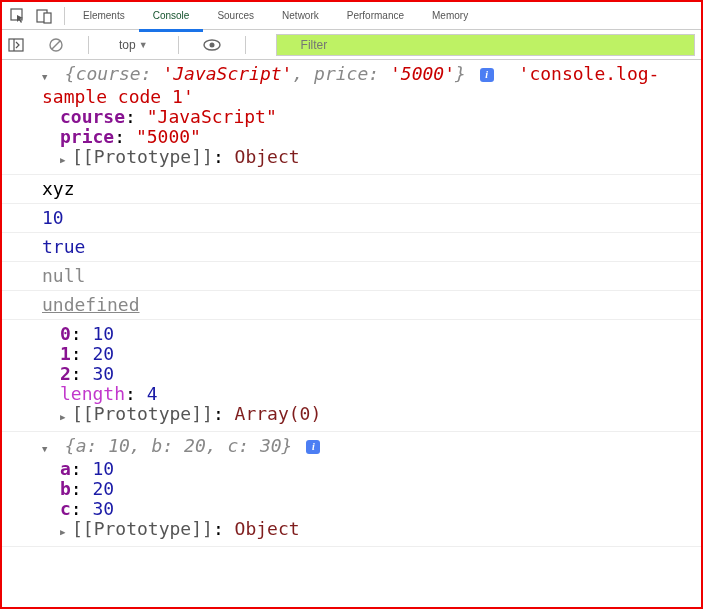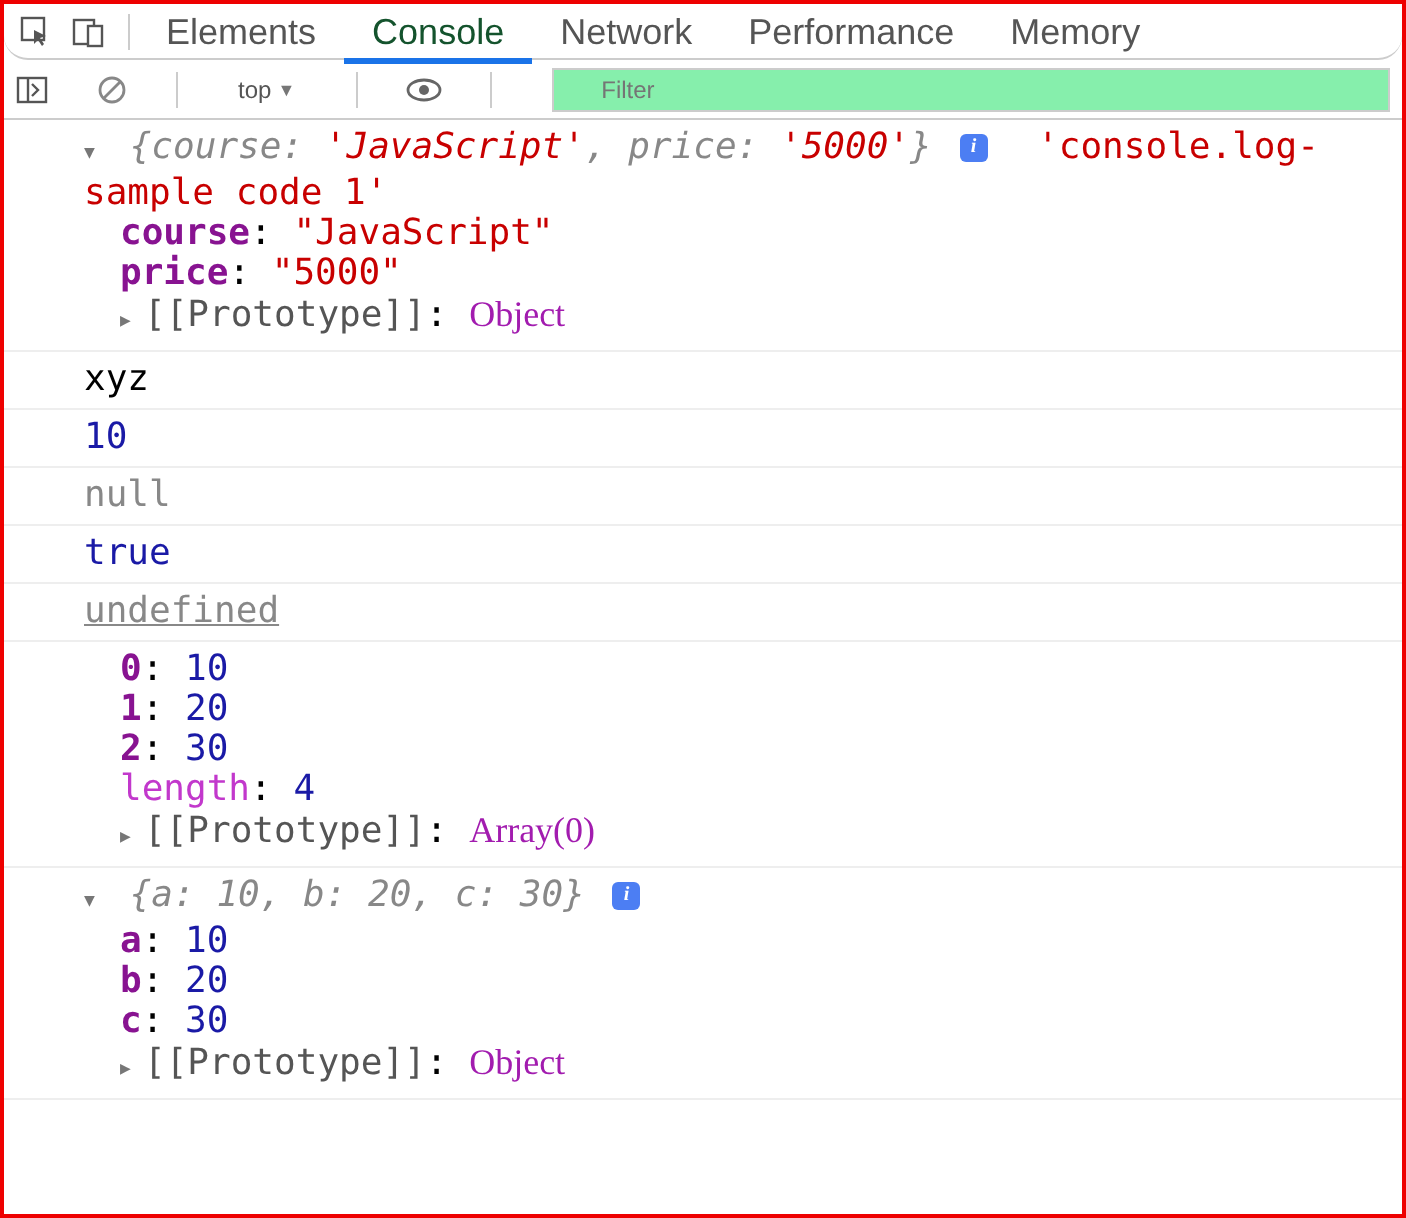--- a/index.html
+++ b/index.html
@@ -11,55 +11,54 @@
   height: 609px;
   border: 2px solid #e00;
   overflow: hidden;
 }
 .tabs {
   display: flex;
   align-items: center;
   height: 28px;
   border-bottom: 1px solid #ccc;
   font-family: "Segoe UI", Arial, sans-serif;
-  font-size: 18px;
+  font-size: 10px;
   color: #555;
-  border-radius: 12px;
 }
 .tab-icon-group { display: flex; align-items: center; padding: 0 8px; gap: 10px; }
 .tab-sep { width: 1px; height: 18px; background: #ccc; margin: 0 4px; }
 .tab { padding: 0 14px; height: 32px; line-height: 32px; cursor: pointer; }
 .tab.active { color: #14532d; border-bottom: 3px solid #1a73e8; }
 .toolbar {
   display: flex; align-items: center; height: 30px;
   border-bottom: 1px solid #ccc; padding: 0 6px; gap: 24px;
   font-family: "Segoe UI", Arial, sans-serif; font-size: 12px; color: #555;
 }
 .toolbar .ctx { display: flex; align-items: center; gap: 3px; padding: 0 6px; }
 .toolbar .filter-box {
   flex: 1; border: 1px solid #ccc; height: 22px; padding: 0 24px;
-  font-size: 12px; color: #555; background: #86efac; margin-left: 6px;
+  font-size: 12px; color: #555; background: #bef264; margin-left: 6px;
 }
 .toolbar .divsep { width: 1px; height: 18px; background: #ccc; }
 .console { padding: 0; }
 .row {
   border-bottom: 1px solid #eee; padding: 4px 6px 4px 40px;
   font-family: Consolas, monospace; font-size: 18px; line-height: 20px;
 }
 .s-kw { color: #c80000; }
 .s-str { color: #c80000; }
 .s-summary { color: #888; font-style: italic; }
 .s-prop { color: #881391; font-weight: bold; }
 .s-num { color: #1a1aa6; }
 .s-bool { color: #1a1aa6; }
 .s-null { color: #888; }
 .s-undef { color: #888; text-decoration: underline; }
 .s-lenkey { color: #c238cc; }
 .s-proto { color: #555; }
-.s-proto-val { color: #a21caf; font-family: Liberation Serif, serif; }
+.s-proto-val { color: #7f1d1d; }
 .s-msg { color: #c80000; }
 .caret { display: inline-block; width: 12px; color: #777; font-size: 9px; user-select: none; }
 .caret.down::before { content: "▼"; }
 .caret.right::before { content: "▶"; }
 .info-icon {
   display: inline-block; width: 14px; height: 14px; border-radius: 3px;
   background: #4c7ef3; color: #fff; font-family: Georgia, serif;
   font-style: italic; font-size: 10px; font-weight: bold;
   text-align: center; line-height: 14px; vertical-align: middle; margin-left: 3px;
 }
@@ -81,20 +80,21 @@
     <span>
       <svg width="16" height="16" viewBox="0 0 16 16">
           <rect x="1" y="2" width="10" height="12" fill="none" stroke="#555" stroke-width="1.2"></rect>
           <rect x="8" y="5" width="7" height="10" fill="#fff" stroke="#555" stroke-width="1.2"></rect>
         </svg>
     </span>
   </div>
   <div class="tab-sep"></div>
   <div class="tab">Elements</div>
   <div class="tab active">Console</div>
+  <div class="tab">Sources</div>
   <div class="tab">Network</div>
   <div class="tab">Performance</div>
   <div class="tab">Memory</div>
 </div>
 
 <div class="toolbar">
   <span>
     <svg width="16" height="16" viewBox="0 0 16 16">
         <rect x="1" y="2" width="14" height="12" fill="none" stroke="#555" stroke-width="1.2"></rect>
         <line x1="6" y1="2" x2="6" y2="14" stroke="#555" stroke-width="1.2"></line>
@@ -132,22 +132,22 @@
       <span class="info-icon"></span>
       <span class="s-msg" style="margin-left:14px;">'console.log- sample code 1'</span>
     </div>
     <div class="indent"><span class="s-prop">course</span>: <span class="s-str">"JavaScript"</span></div>
     <div class="indent"><span class="s-prop">price</span>: <span class="s-str">"5000"</span></div>
     <div class="indent"><span class="caret right"></span><span class="s-proto">[[Prototype]]</span>: <span class="s-proto-val">Object</span></div>
   </div>
 
   <div class="row"><span>xyz</span></div>
   <div class="row"><span class="s-num">10</span></div>
+  <div class="row"><span class="s-bool">true</span></div>
   <div class="row"><span class="s-null">null</span></div>
-  <div class="row"><span class="s-bool">true</span></div>
   <div class="row"><span class="s-undef">undefined</span></div>
 
   <div class="row">
     <div class="indent"><span class="s-prop">0</span>: <span class="s-num">10</span></div>
     <div class="indent"><span class="s-prop">1</span>: <span class="s-num">20</span></div>
     <div class="indent"><span class="s-prop">2</span>: <span class="s-num">30</span></div>
     <div class="indent"><span class="s-lenkey">length</span>: <span class="s-num">4</span></div>
     <div class="indent"><span class="caret right"></span><span class="s-proto">[[Prototype]]</span>: <span class="s-proto-val">Array(0)</span></div>
   </div>
 

